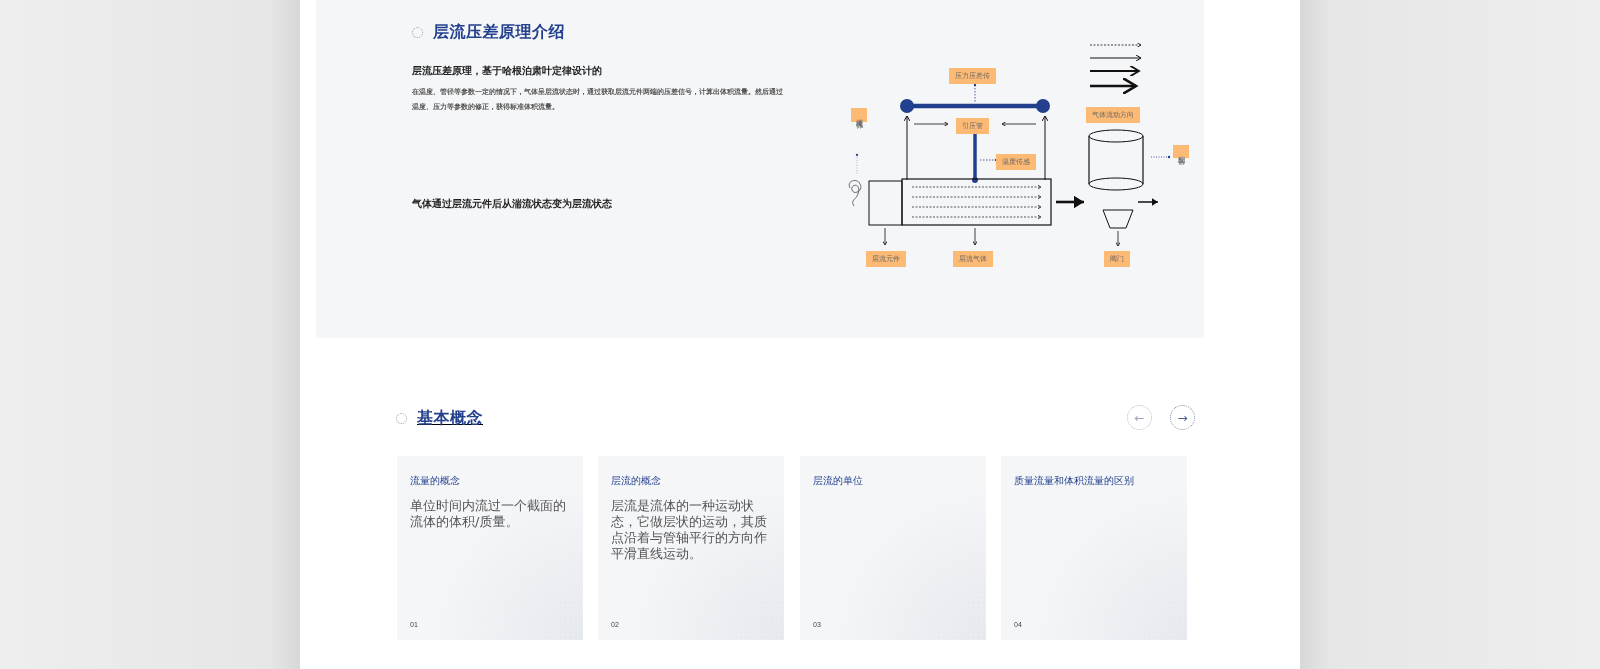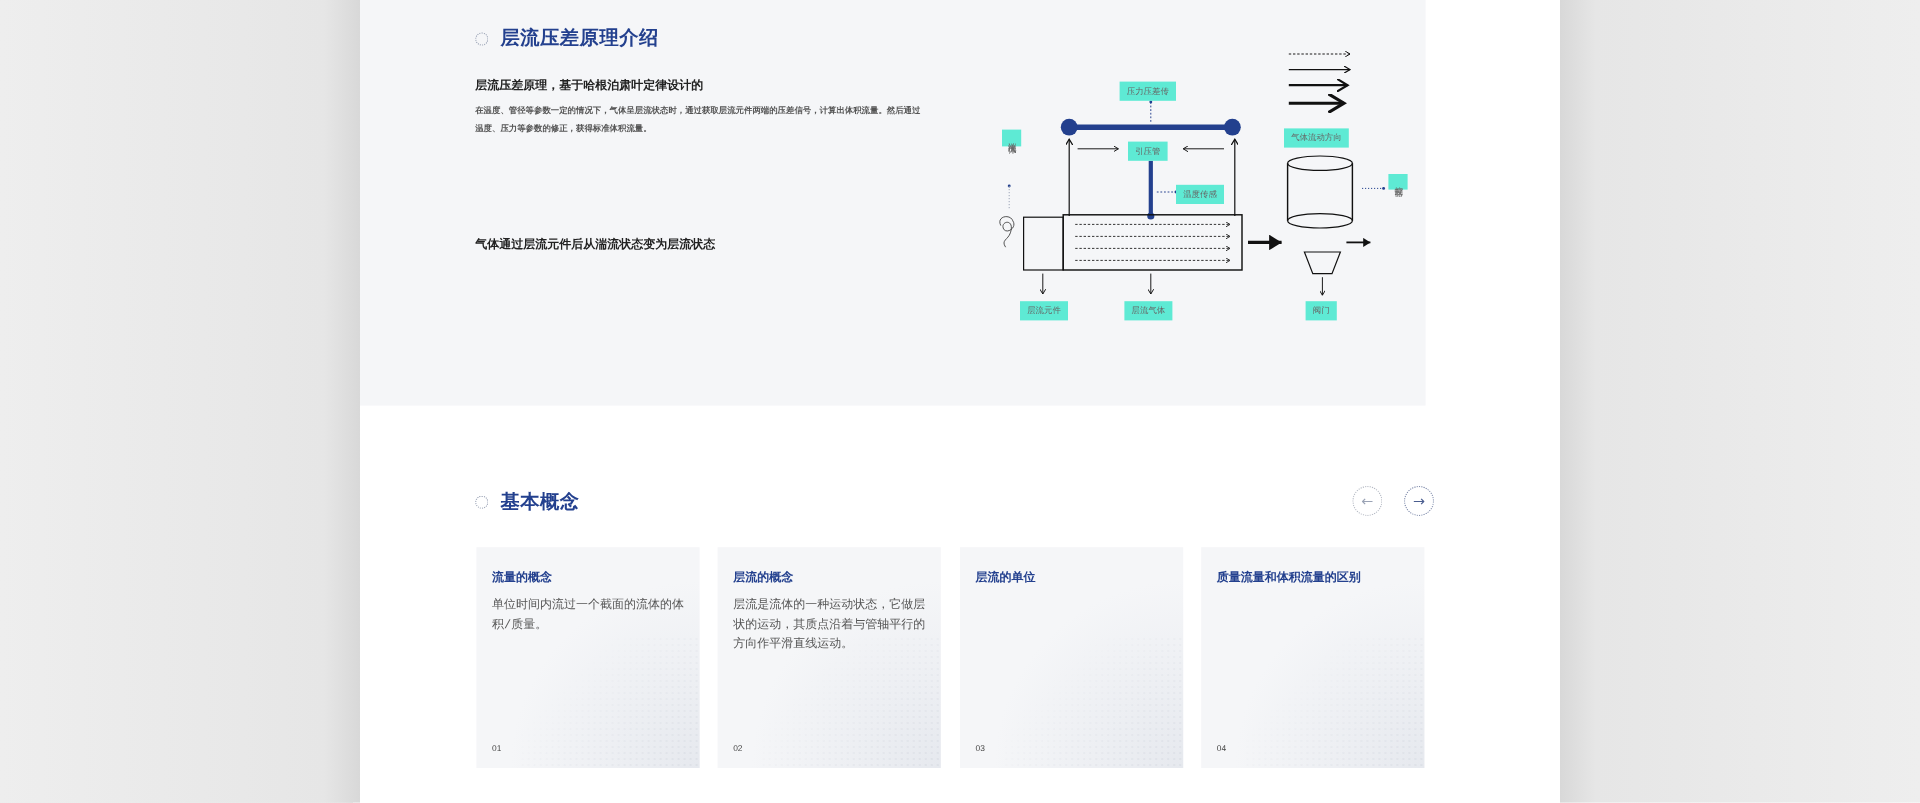--- a/index.html
+++ b/index.html
@@ -16,21 +16,21 @@
   .outer-right {
     position: absolute; right: 0; top: 0; width: 300px; height: 669px;
     background: linear-gradient(90deg, #d8d8d8 0%, #e6e6e6 10%, #eeeeee 100%);
   }
   .page {
     position: absolute; left: 300px; top: 0; width: 1000px; height: 669px;
     background: #ffffff;
     overflow: hidden;
   }
   .intro {
-    position: absolute; left: 0; top: 0; width: 888px; height: 338px;
+    position: absolute; left: 16px; top: 0; width: 888px; height: 338px;
     background: #f5f6f8;
   }
   .sec-title {
     position: absolute; display: flex; align-items: center;
   }
   .ring {
     width: 11px; height: 11px; border-radius: 50%;
     border: 1.5px dotted #9aa3b5; margin-right: 10px;
   }
   .sec-title-text {
@@ -38,21 +38,21 @@
   }
   .sub-title {
     position: absolute; font-size: 10px; font-weight: bold; color: #222;
   }
   .para {
     position: absolute; font-size: 7px; line-height: 15px; color: #555;
     width: 372px;
   }
   .diagram { position: absolute; left: 520px; top: 30px; width: 380px; height: 250px; }
   .lbl {
-    position: absolute; background: #5eead4; color: #666;
+    position: absolute; background: #fdba74; color: #666;
     font-size: 7px; padding: 3px 6px; white-space: nowrap;
   }
   .lbl.vert { writing-mode: vertical-rl; padding: 5px 3px; letter-spacing: 1px; }
 
   .concepts-title { top: 408px; }
   .nav-btn {
     position: absolute; top: 405px; width: 25px; height: 25px; border-radius: 50%;
     border: 1px dotted #b5bac4; display: flex; align-items: center; justify-content: center;
     color: #9aa3b5; font-size: 12px; cursor: pointer; background: #fff;
   }
@@ -65,25 +65,25 @@
   }
   .card::after {
     content: ""; position: absolute; right: 0; bottom: 0; width: 150px; height: 110px;
     background-image: radial-gradient(circle, rgba(200,205,215,0.5) 0.6px, transparent 0.8px);
     background-size: 5px 5px;
     -webkit-mask-image: linear-gradient(135deg, transparent 30%, #000 100%);
     mask-image: linear-gradient(135deg, transparent 30%, #000 100%);
     opacity: 0.6;
   }
   .card-title {
-    position: absolute; left: 13px; top: 18px; font-size: 10px; font-weight: bold; color: #23408e;
+    position: absolute; left: 13px; top: 18px; font-size: 10px; font-weight: normal; color: #23408e;
   }
   .card-desc {
     position: absolute; left: 13px; top: 42px; width: 162px;
-    font-size: 10px; line-height: 16px; color: #555; font-family: Liberation Mono, monospace;
+    font-size: 13px; line-height: 16px; color: #555;
   }
   .card-num {
     position: absolute; left: 13px; bottom: 12px; font-size: 7px; color: #444;
     font-family: "Liberation Sans", sans-serif;
   }
 </style>
 </head>
 <body>
 
 <div class="outer-left"></div>
@@ -169,21 +169,21 @@
       <span class="lbl" style="left:160px; top:124px;">温度传感</span>
       <span class="lbl" style="left:30px; top:221px;">层流元件</span>
       <span class="lbl" style="left:117px; top:221px;">层流气体</span>
       <span class="lbl" style="left:250px; top:77px;">气体流动方向</span>
       <span class="lbl vert" style="left:337px; top:115px;">控制器</span>
       <span class="lbl" style="left:268px; top:221px;">阀门</span>
     </div>
   </section>
 
   <section>
-    <div class="sec-title concepts-title" style="left:96px; top:408px;">
+    <div class="sec-title concepts-title" style="left:96px; top:408px;text-decoration:underline;">
       <span class="ring"></span>
       <span class="sec-title-text">基本概念</span>
     </div>
 
     <div class="nav-btn" style="left:827px;">
       <span>←</span>
     </div>
     <div class="nav-btn" style="left:870px; color:#4a5d8f; border-color:#7f8bab;">
       <span>→</span>
     </div>

